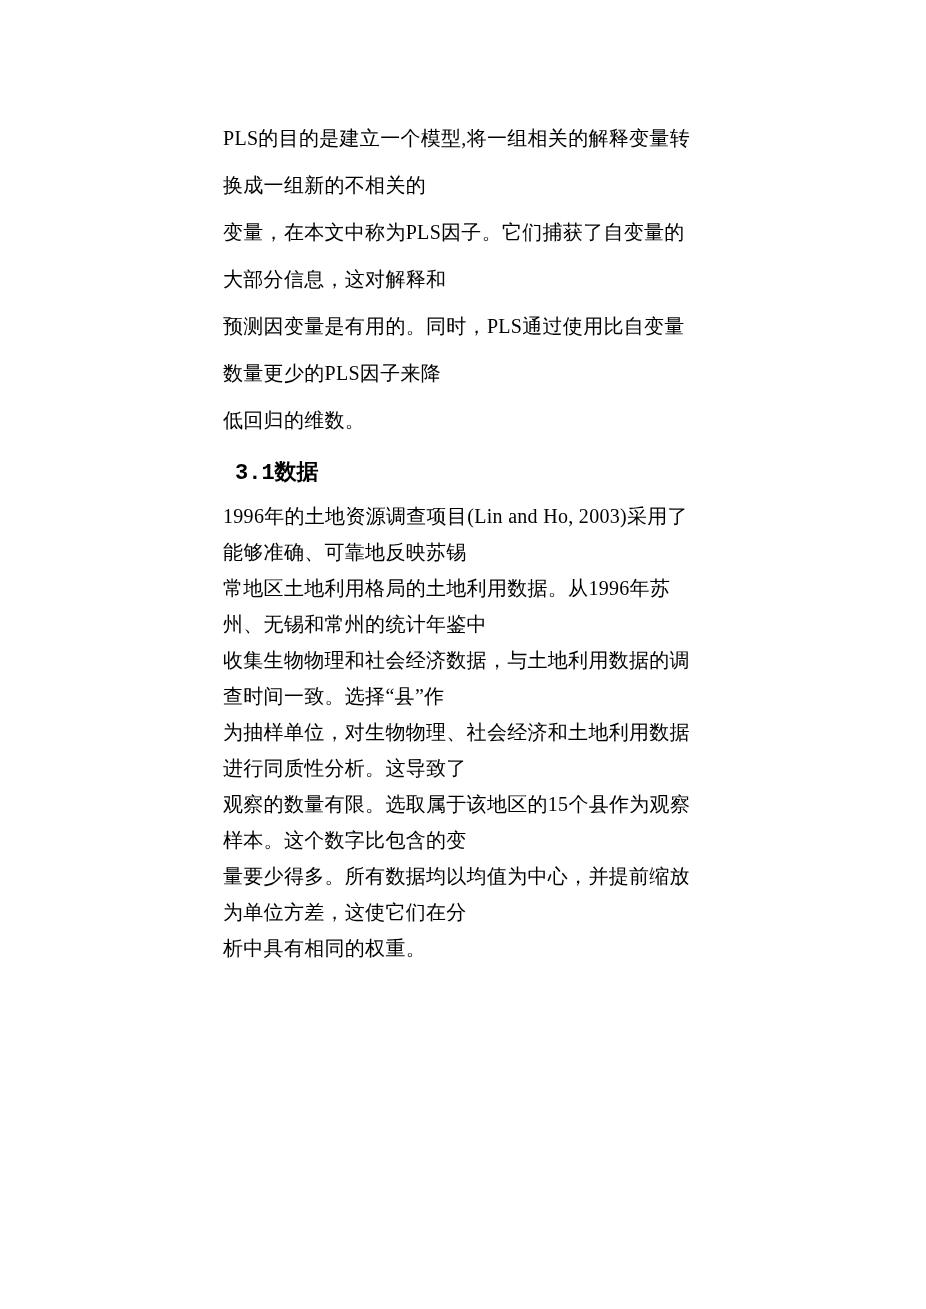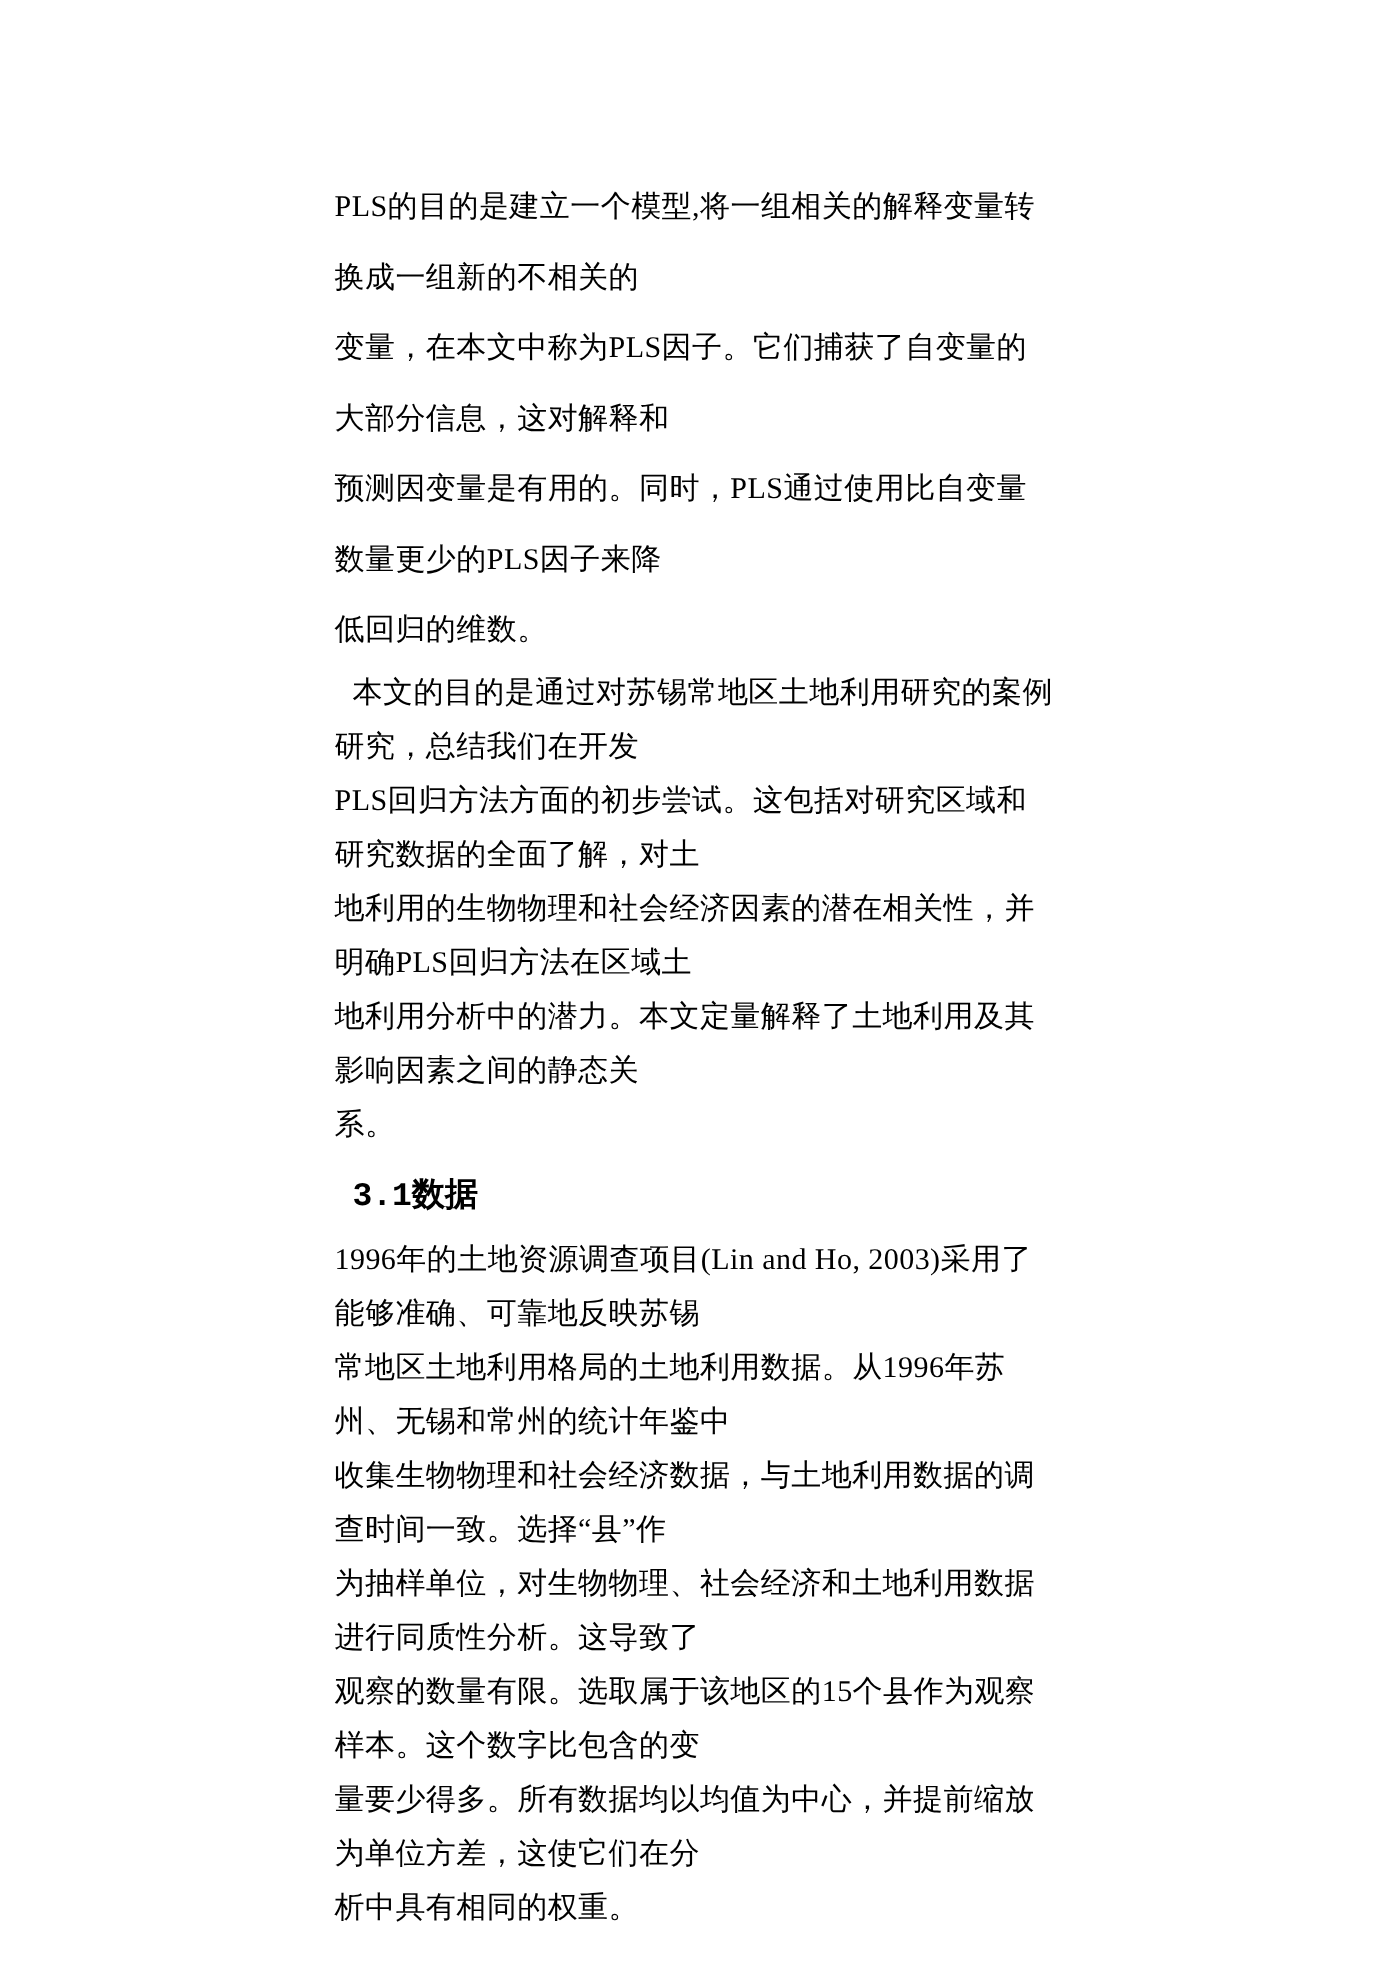--- a/index.html
+++ b/index.html
@@ -47,25 +47,20 @@
 </head>
 <body>
 
 <div class="page">
 
   <p class="para para-pls-overview">PLS的目的是建立一个模型,将一组相关的解释变量转换成一组新的不相关的
 变量，在本文中称为PLS因子。它们捕获了自变量的大部分信息，这对解释和
 预测因变量是有用的。同时，PLS通过使用比自变量数量更少的PLS因子来降
 低回归的维数。</p>
 
-  <p class="para para-paper-aim">本文的目的是通过对苏锡常地区土地利用研究的案例研究，总结我们在开发
-PLS回归方法方面的初步尝试。这包括对研究区域和研究数据的全面了解，对土
-地利用的生物物理和社会经济因素的潜在相关性，并明确PLS回归方法在区域土
-地利用分析中的潜力。本文定量解释了土地利用及其影响因素之间的静态关
-系。</p>
 
 
   <h2 class="sub-heading sub-heading-data">3.1数据</h2>
 
   <p class="para para-data">1996年的土地资源调查项目(Lin and Ho, 2003)采用了能够准确、可靠地反映苏锡
 常地区土地利用格局的土地利用数据。从1996年苏州、无锡和常州的统计年鉴中
 收集生物物理和社会经济数据，与土地利用数据的调查时间一致。选择“县”作
 为抽样单位，对生物物理、社会经济和土地利用数据进行同质性分析。这导致了
 观察的数量有限。选取属于该地区的15个县作为观察样本。这个数字比包含的变
 量要少得多。所有数据均以均值为中心，并提前缩放为单位方差，这使它们在分

